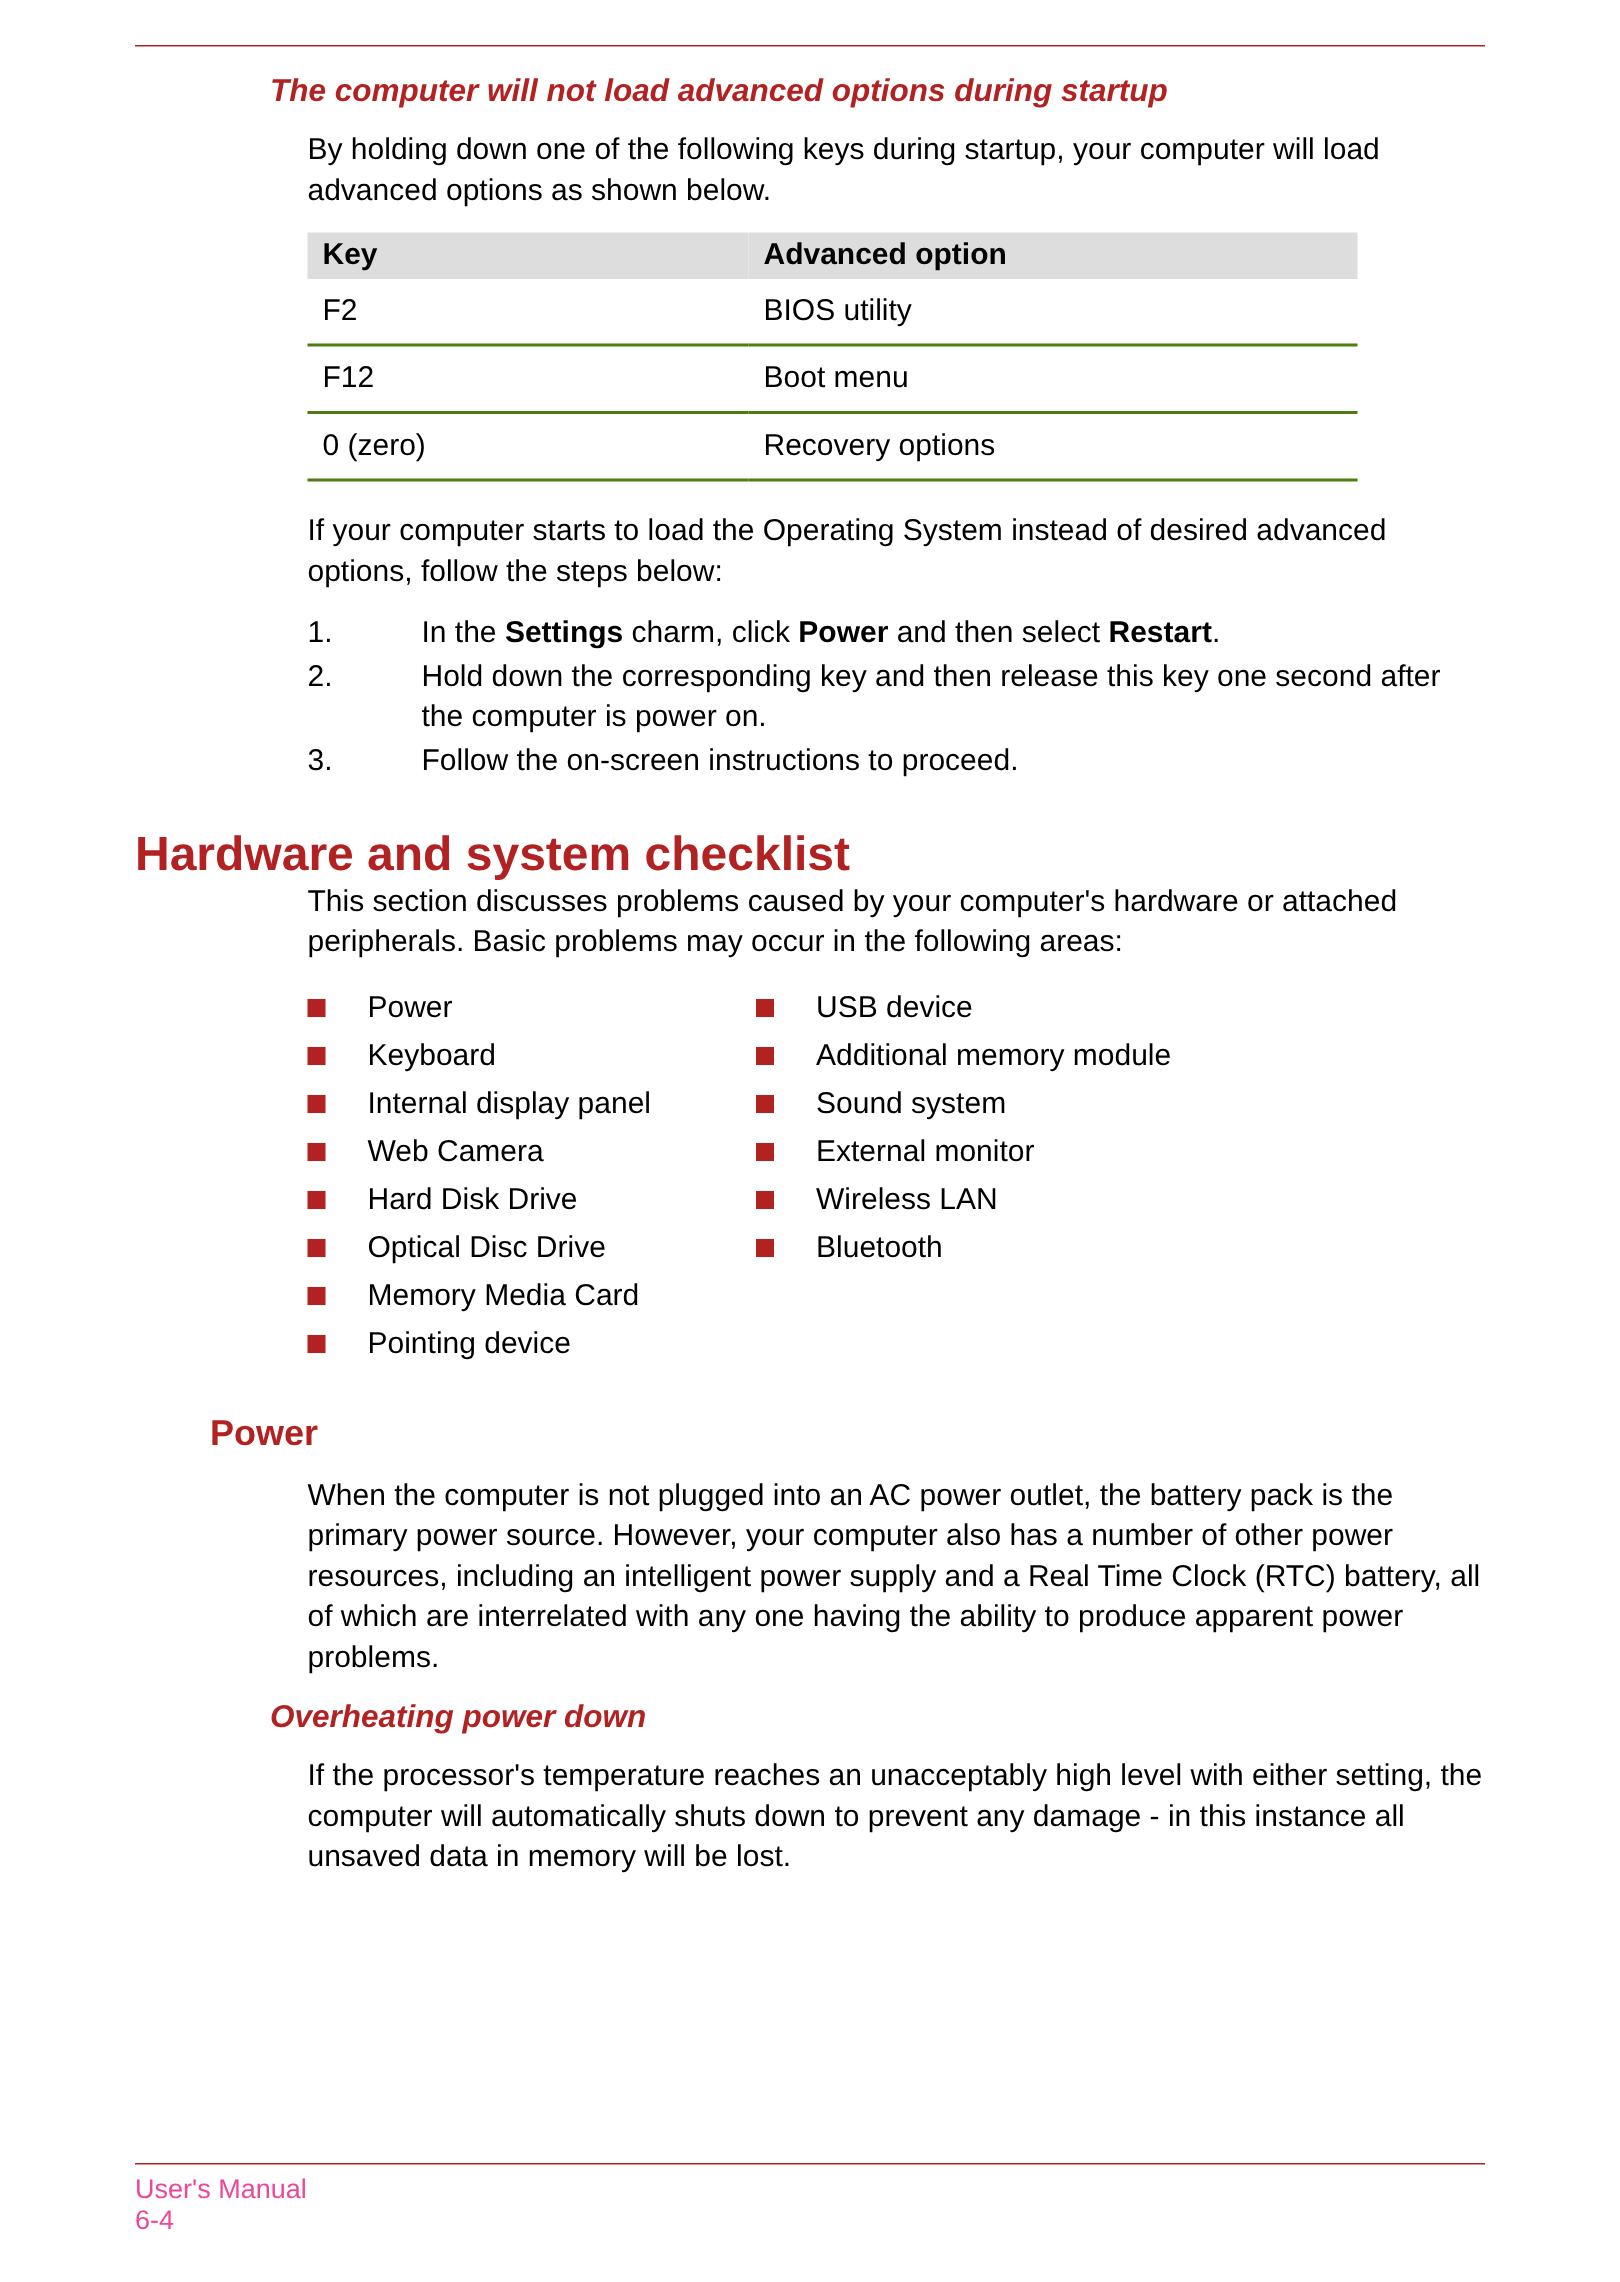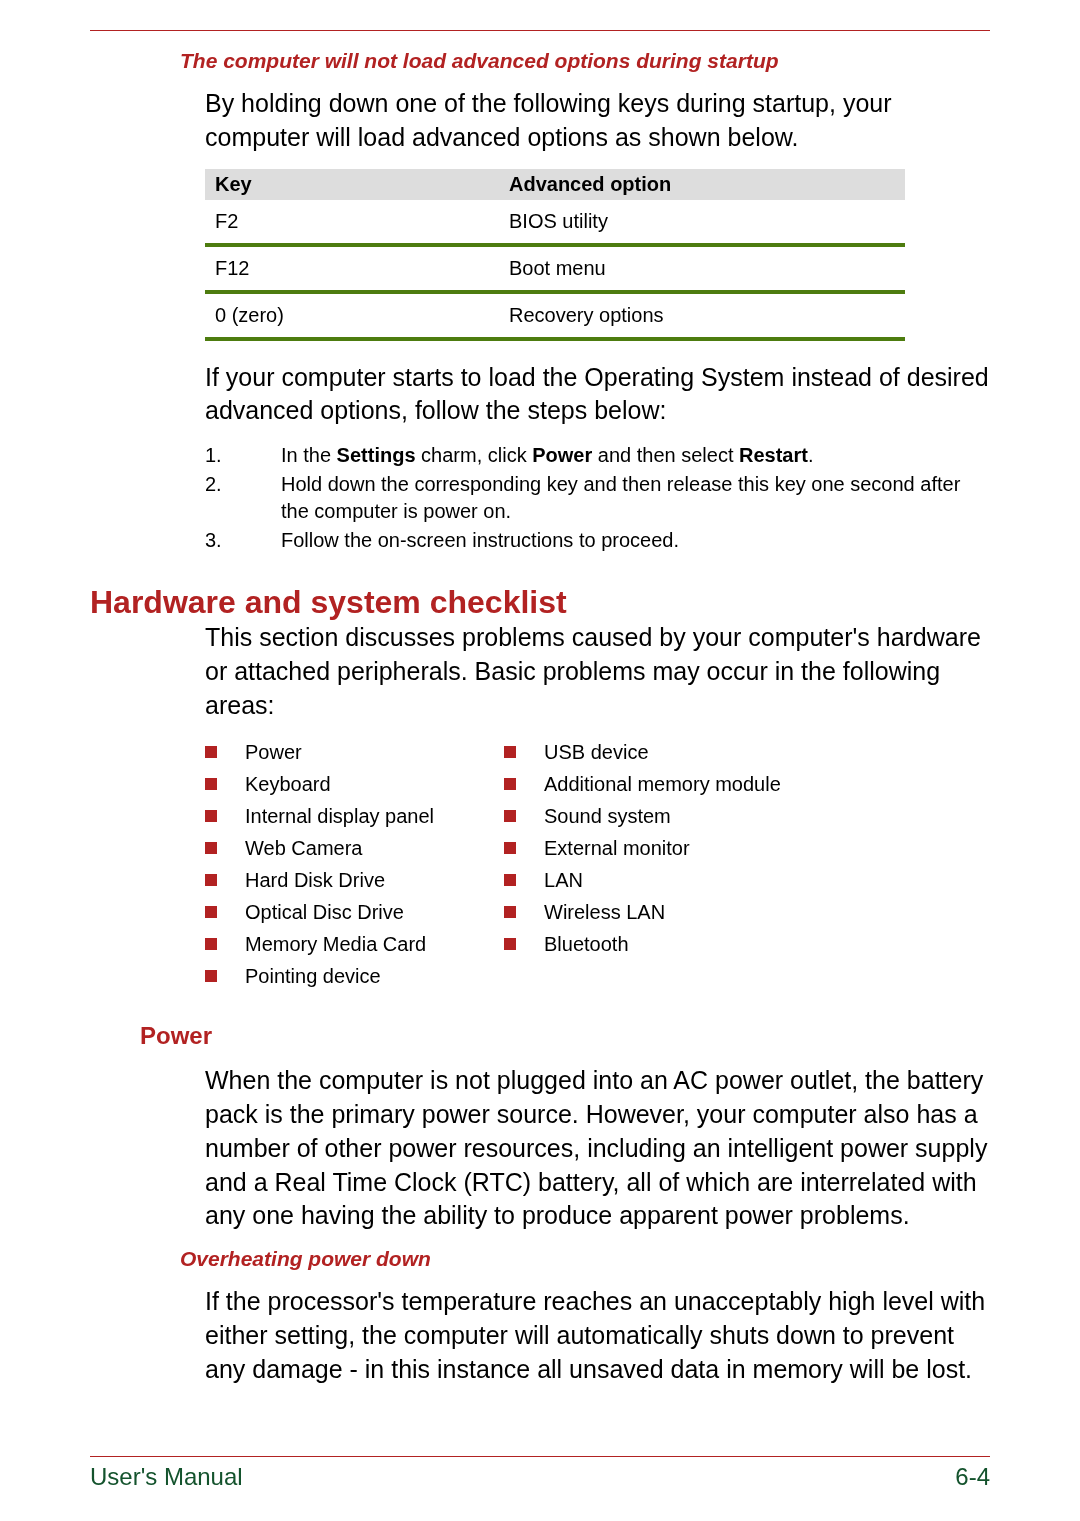--- a/index.html
+++ b/index.html
@@ -29,41 +29,41 @@
   .h3-red-italic {
     color: #b22222;
     font-style: italic;
     font-weight: bold;
     font-size: 21px;
     margin-left: 90px;
     margin-bottom: 14px;
   }
   .body-text {
     margin-left: 115px;
-    font-size: 25px;
+    font-size: 20px;
     line-height: 1.35;
     margin-bottom: 14px;
   }
   .key-table {
     margin-left: 115px;
     width: 700px;
     border-collapse: collapse;
     margin-bottom: 20px;
   }
   .key-table th {
     background: #ddd;
     text-align: left;
     padding: 4px 10px;
     font-weight: bold;
     font-size: 20px;
   }
   .key-table td {
     padding: 10px 10px;
     font-size: 20px;
-    border-bottom: 4px solid #4d7c0f;
+    border-bottom: 2px solid #4d7c0f;
   }
   .ol-steps {
     margin-left: 115px;
     margin-bottom: 20px;
   }
   .ol-steps .step {
     display: flex;
     align-items: flex-start;
     line-height: 1.35;
     margin-bottom: 2px;
@@ -120,22 +120,23 @@
     right: 90px;
   }
   .footer-hr {
     border: none;
     border-top: 1.5px solid #b22222;
     margin-bottom: 6px;
   }
   .footer-row {
     display: flex;
     justify-content: space-between;
-    color: #14532d;
-    font-size: 24px;
+    color: #ec4899;
+    font-size: 18px;
+    flex-direction: column;
   }
   .bold { font-weight: bold; }
 </style>
 </head>
 <body>
 
 <div class="page">
   <hr class="hr-top">
 
   <div class="h3-red-italic">The computer will not load advanced options during startup</div>
@@ -233,24 +234,20 @@
       <li>
           <span class="sq"></span>
           <span>Sound system</span>
         </li>
       <li>
           <span class="sq"></span>
           <span>External monitor</span>
         </li>
       <li>
           <span class="sq"></span>
-          <span>LAN</span>
-        </li>
-      <li>
-          <span class="sq"></span>
           <span>Wireless LAN</span>
         </li>
       <li>
           <span class="sq"></span>
           <span>Bluetooth</span>
         </li>
     </ul>
   </div>
 
   <div class="h2-red">Power</div>

